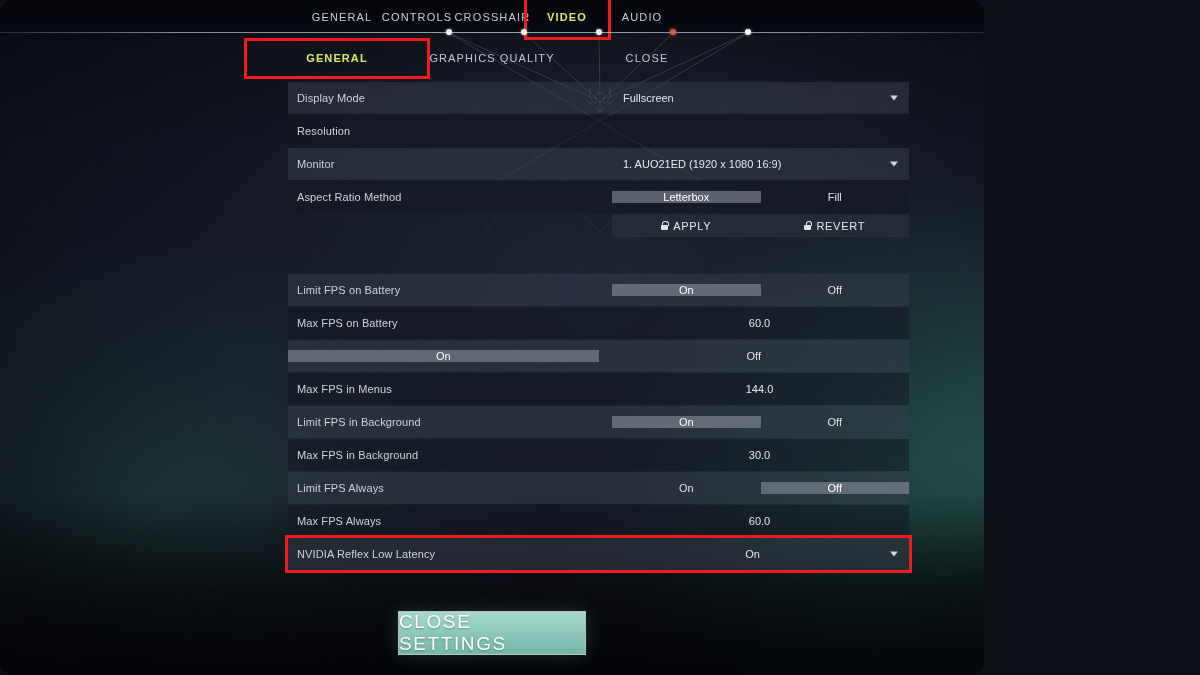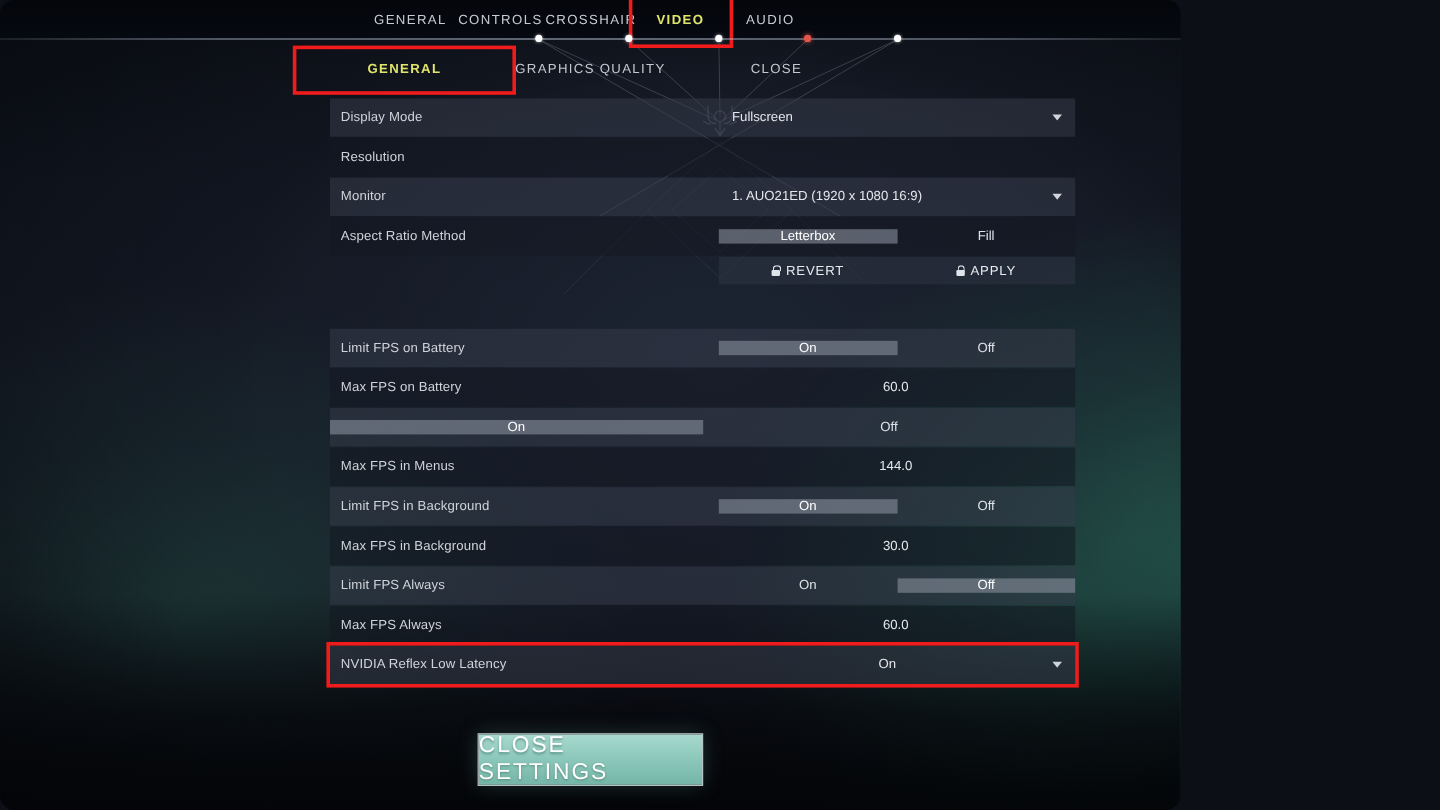--- a/index.html
+++ b/index.html
@@ -136,21 +136,21 @@
     border: 3px solid #f01b1b;
     pointer-events: none;
   }
   #sub-0 { width: 130px; }
   #sub-1 { width: 180px; }
   #sub-2 { width: 130px; }
 
   
   .panel {
     position: absolute;
-    left: 275px;
+    left: 288px;
     top: 82px;
     width: 621px;
   }
 
   .row {
     position: relative;
     display: flex;
     align-items: stretch;
     height: 32px;
     margin-bottom: 1px;
@@ -402,25 +402,25 @@
         <div class="row-control">
           <div class="seg">
             <div class="seg-opt selected">Letterbox</div>
             <div class="seg-opt">Fill</div>
           </div>
         </div>
       </div>
       <div class="actionbar">
         <div class="action-btn">
           <span class="lock-icon"></span>
-          <span>REVERT</span>
+          <span>APPLY</span>
         </div>
         <div class="action-btn">
           <span class="lock-icon"></span>
-          <span>APPLY</span>
+          <span>REVERT</span>
         </div>
       </div>
       <div class="gap-block"></div>
       <div class="row shade-a">
         <div class="row-label">Limit FPS on Battery</div>
         <div class="row-control">
           <div class="seg">
             <div class="seg-opt selected">On</div>
             <div class="seg-opt">Off</div>
           </div>

